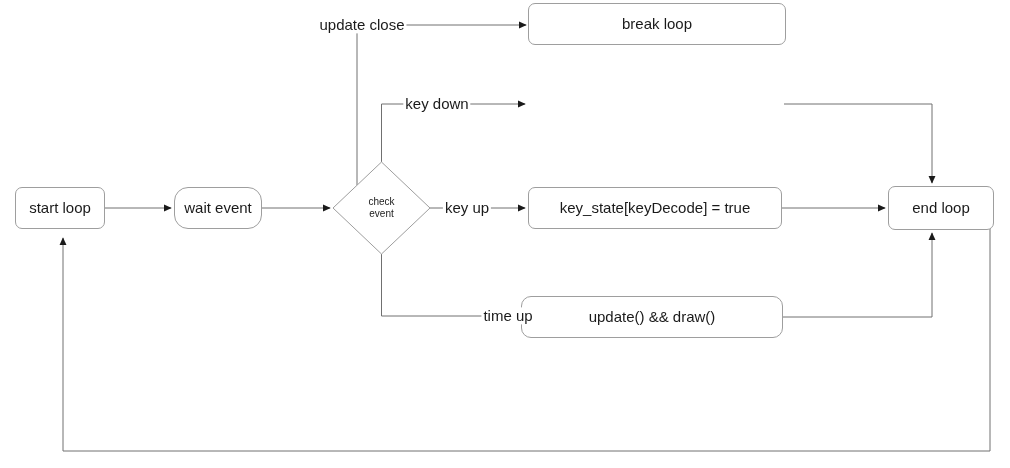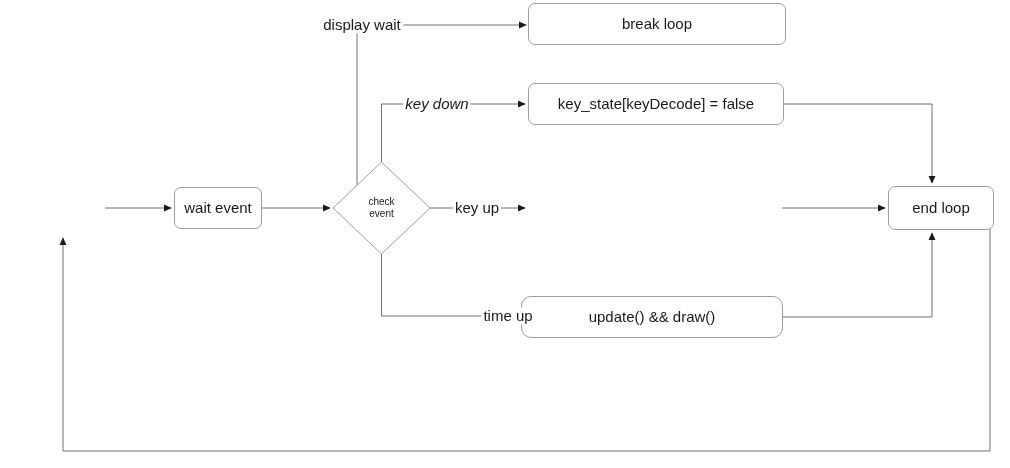--- a/index.html
+++ b/index.html
@@ -87,35 +87,36 @@
     <path class="edge" d="M430 208 H525" marker-end="url(#arrow)"></path>
     <path class="edge" d="M381.5 254 V316 H518" marker-end="url(#arrow)"></path>
     <path class="edge" d="M784 104 H932 V183" marker-end="url(#arrow)"></path>
     <path class="edge" d="M782 208 H885" marker-end="url(#arrow)"></path>
     <path class="edge" d="M783 317 H932 V233" marker-end="url(#arrow)"></path>
     <path class="edge" d="M975 208 H990 V451 H63 V238" marker-end="url(#arrow)"></path>
 
     <polygon class="diamond" points="333,208 381.5,162 430,208 381.5,254"></polygon>
   </svg>
 
+  <div class="node" style="left:15px; top:187px; width:90px; height:42px;">start loop</div>
 
-  <div class="node" style="left:174px; top:187px; width:88px; height:42px;">wait event</div>
+  <div class="node" style="left:174px; top:187px; width:88px; height:42px;border-radius:14px;">wait event</div>
 
   <div class="diamond-label" style="left:356px; top:187px; width:51px; height:42px;">check event</div>
 
   <div class="node" style="left:528px; top:3px; width:258px; height:42px;">break loop</div>
 
-  <div class="node" style="left:528px; top:83px; width:256px; height:42px;">key_state[keyDecode] = false</div>
 
+  <div class="node" style="left:528px; top:187px; width:254px; height:42px;">key_state[keyDecode] = true</div>
 
   <div class="node" style="left:521px; top:296px; width:262px; height:42px;border-radius:10px;">update() &amp;&amp; draw()</div>
 
   <div class="node" style="left:888px; top:186px; width:106px; height:44px;">end loop</div>
 
-  <div class="edge-label" style="left:362px; top:25px;">display wait</div>
+  <div class="edge-label" style="left:362px; top:25px;">update close</div>
 
-  <div class="edge-label" style="left:437px; top:104px;font-style:italic;">key down</div>
+  <div class="edge-label" style="left:437px; top:104px;">key down</div>
 
-  <div class="edge-label" style="left:477px; top:208px;">key up</div>
+  <div class="edge-label" style="left:467px; top:208px;">key up</div>
 
   <div class="edge-label" style="left:460px; top:316px;margin-left:48px;">time up</div>
 
 </div>
 
 </body></html>

